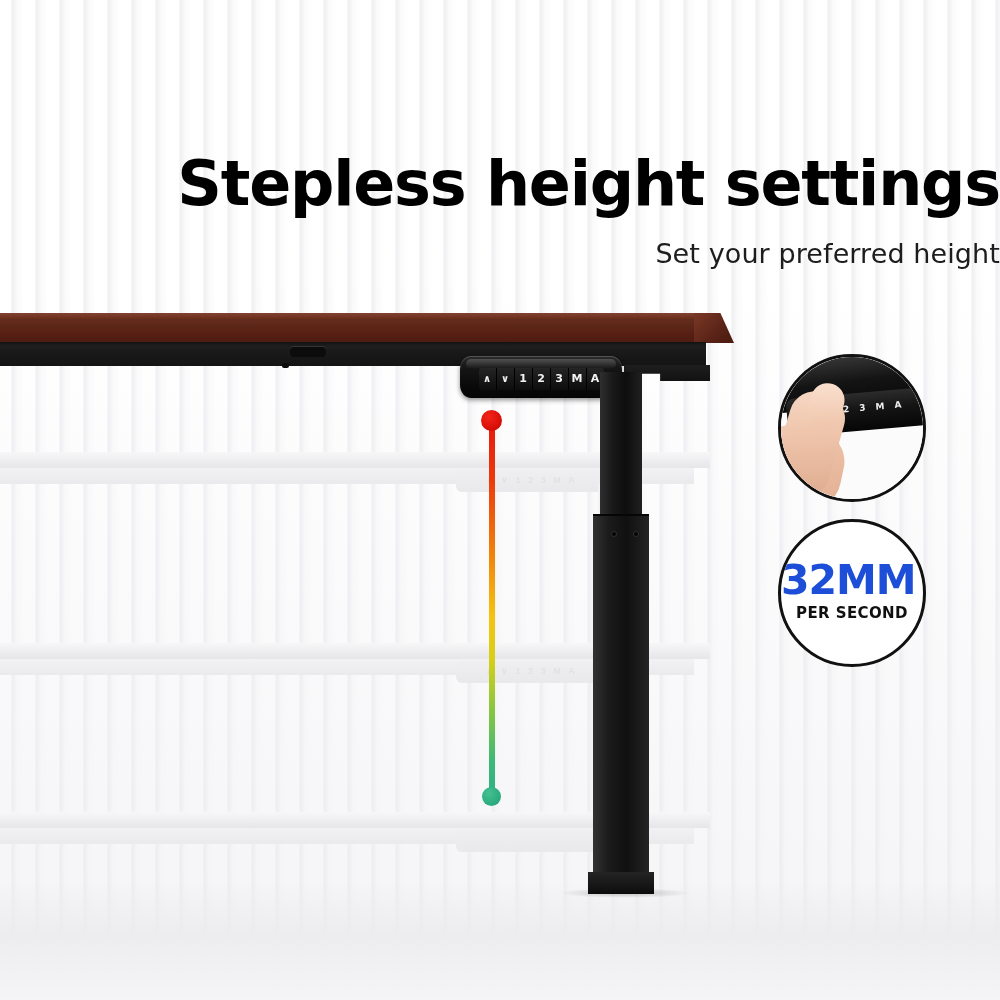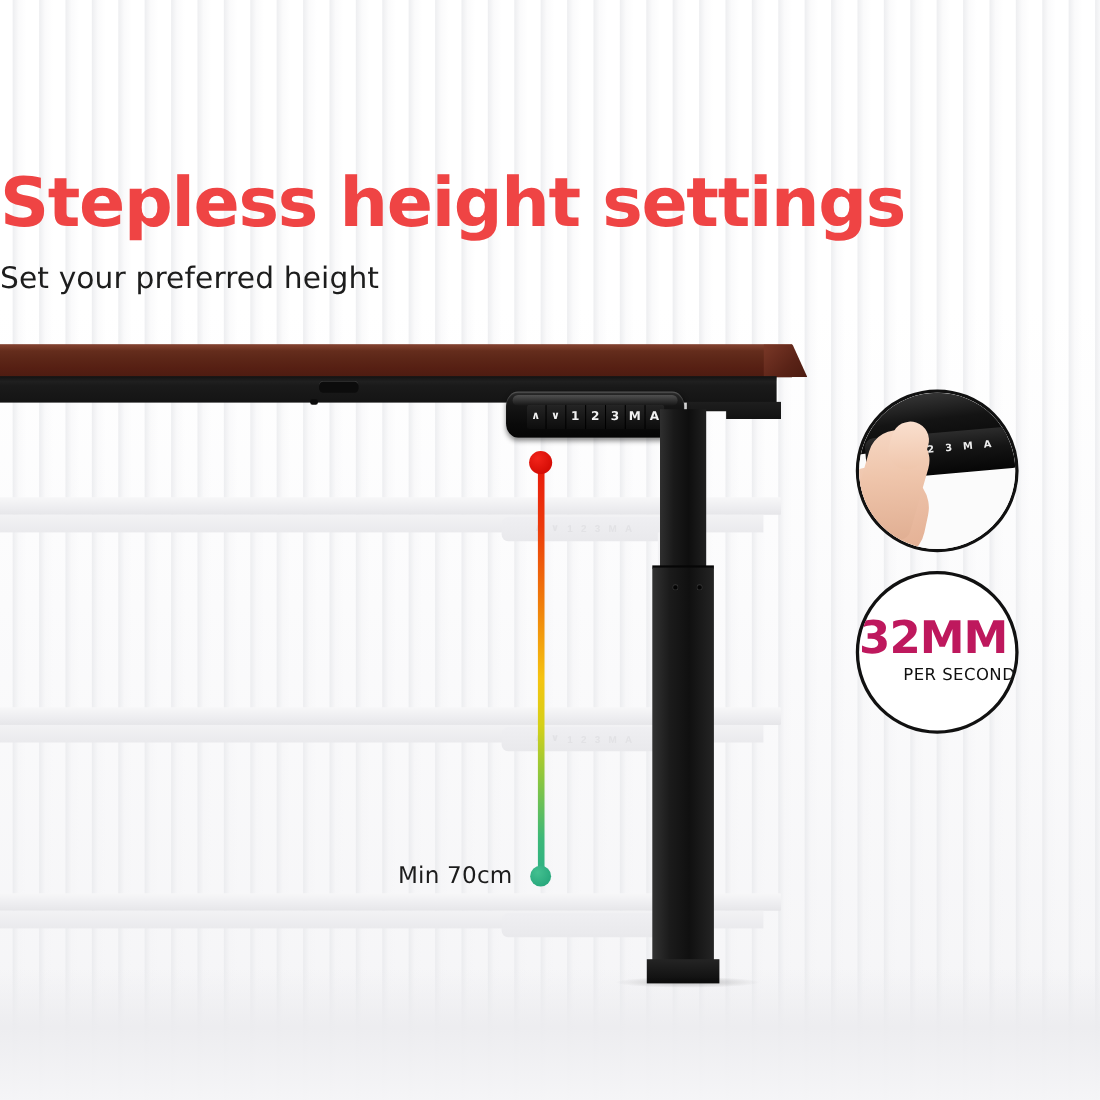--- a/index.html
+++ b/index.html
@@ -26,26 +26,26 @@
     position:absolute;inset:0;
     background:linear-gradient(180deg,#ffffff 0%,#ffffff 28%,#fbfbfc 55%,#f4f4f6 100%);
   }
   .bg-floor{
     position:absolute;left:0;right:0;bottom:0;height:120px;
     background:linear-gradient(180deg,rgba(240,240,242,0) 0%,rgba(236,236,239,.9) 45%,rgba(245,245,247,.95) 100%);
   }
 
   
   .headline{
-    position:absolute;left:0;right:0;top:152px;text-align:left;
-    font-size:62px;line-height:1.02;font-weight:bold;color:#ef4444;
+    position:absolute;left:0;right:0;top:152px;text-align:right;
+    font-size:62px;line-height:1.02;font-weight:bold;color:#000000;
     letter-spacing:-1.2px;font-family:"DejaVu Sans","Liberation Sans",sans-serif;
   }
   .subhead{
-    position:absolute;left:0;right:0;top:238px;text-align:left;
+    position:absolute;left:0;right:0;top:238px;text-align:right;
     font-size:27px;color:#1d1d1d;letter-spacing:.1px;
     font-family:"DejaVu Sans","Liberation Sans",sans-serif;
   }
 
   
   .ghost{position:absolute;pointer-events:none;}
   .ghost .gtop{
     position:absolute;left:0;height:16px;border-radius:1px;
     background:linear-gradient(180deg,#f7f7f8 0%,#ededf0 60%,#e6e6e9 100%);
   }
@@ -210,26 +210,26 @@
     background:linear-gradient(160deg,#fbe2d2,#eec3a8);transform:rotate(18deg);
   }
   .b1-hand{
     position:absolute;left:-24px;top:70px;width:86px;height:80px;border-radius:32px;
     background:linear-gradient(150deg,#f3cdb6,#e2ad90);transform:rotate(12deg);
   }
 
   
   .b2-main{
     position:absolute;left:0;right:16px;top:34px;text-align:center;
-    font-size:41px;font-weight:bold;color:#be185d;letter-spacing:-1px;
+    font-size:41px;font-weight:bold;color:#1d4ed8;letter-spacing:-1px;
     font-family:"DejaVu Sans","Liberation Sans",sans-serif;
   }
   .b2-sub{
-    position:absolute;left:0;right:0;top:82px;text-align:right;
-    font-size:15px;font-weight:normal;color:#101010;letter-spacing:.4px;
+    position:absolute;left:0;right:0;top:82px;text-align:center;
+    font-size:15px;font-weight:bold;color:#101010;letter-spacing:.4px;
     font-family:"DejaVu Sans","Liberation Sans",sans-serif;
   }
 
   
   .b3-icon{position:absolute;left:26px;top:28px;width:92px;height:56px;}
   .b3-sub{
     position:absolute;left:0;right:0;top:92px;text-align:center;
     font-size:22px;font-weight:bold;color:#101010;letter-spacing:.6px;
     font-family:"DejaVu Sans","Liberation Sans",sans-serif;
   }
@@ -314,21 +314,20 @@
   <div class="leg-seam"></div>
   <div class="leg-lower"></div>
   <div class="leg-screw" style="left:611px;top:531px;"></div>
   <div class="leg-screw" style="left:633px;top:531px;"></div>
   <div class="leg-foot"></div>
   <div class="foot-shadow"></div>
 
   <div class="hline"></div>
   <div class="dot-max"></div>
   <div class="dot-min"></div>
-  <div class="lbl lbl-min">Min 70cm</div>
 
   <div class="badge badge-1">
     <div class="b1-bg"></div>
     <div class="b1-deskedge"></div>
     <div class="b1-panel"></div>
     <div class="b1-keys">
       <span>2</span>
       <span>3</span>
       <span>M</span>
       <span>A</span>

